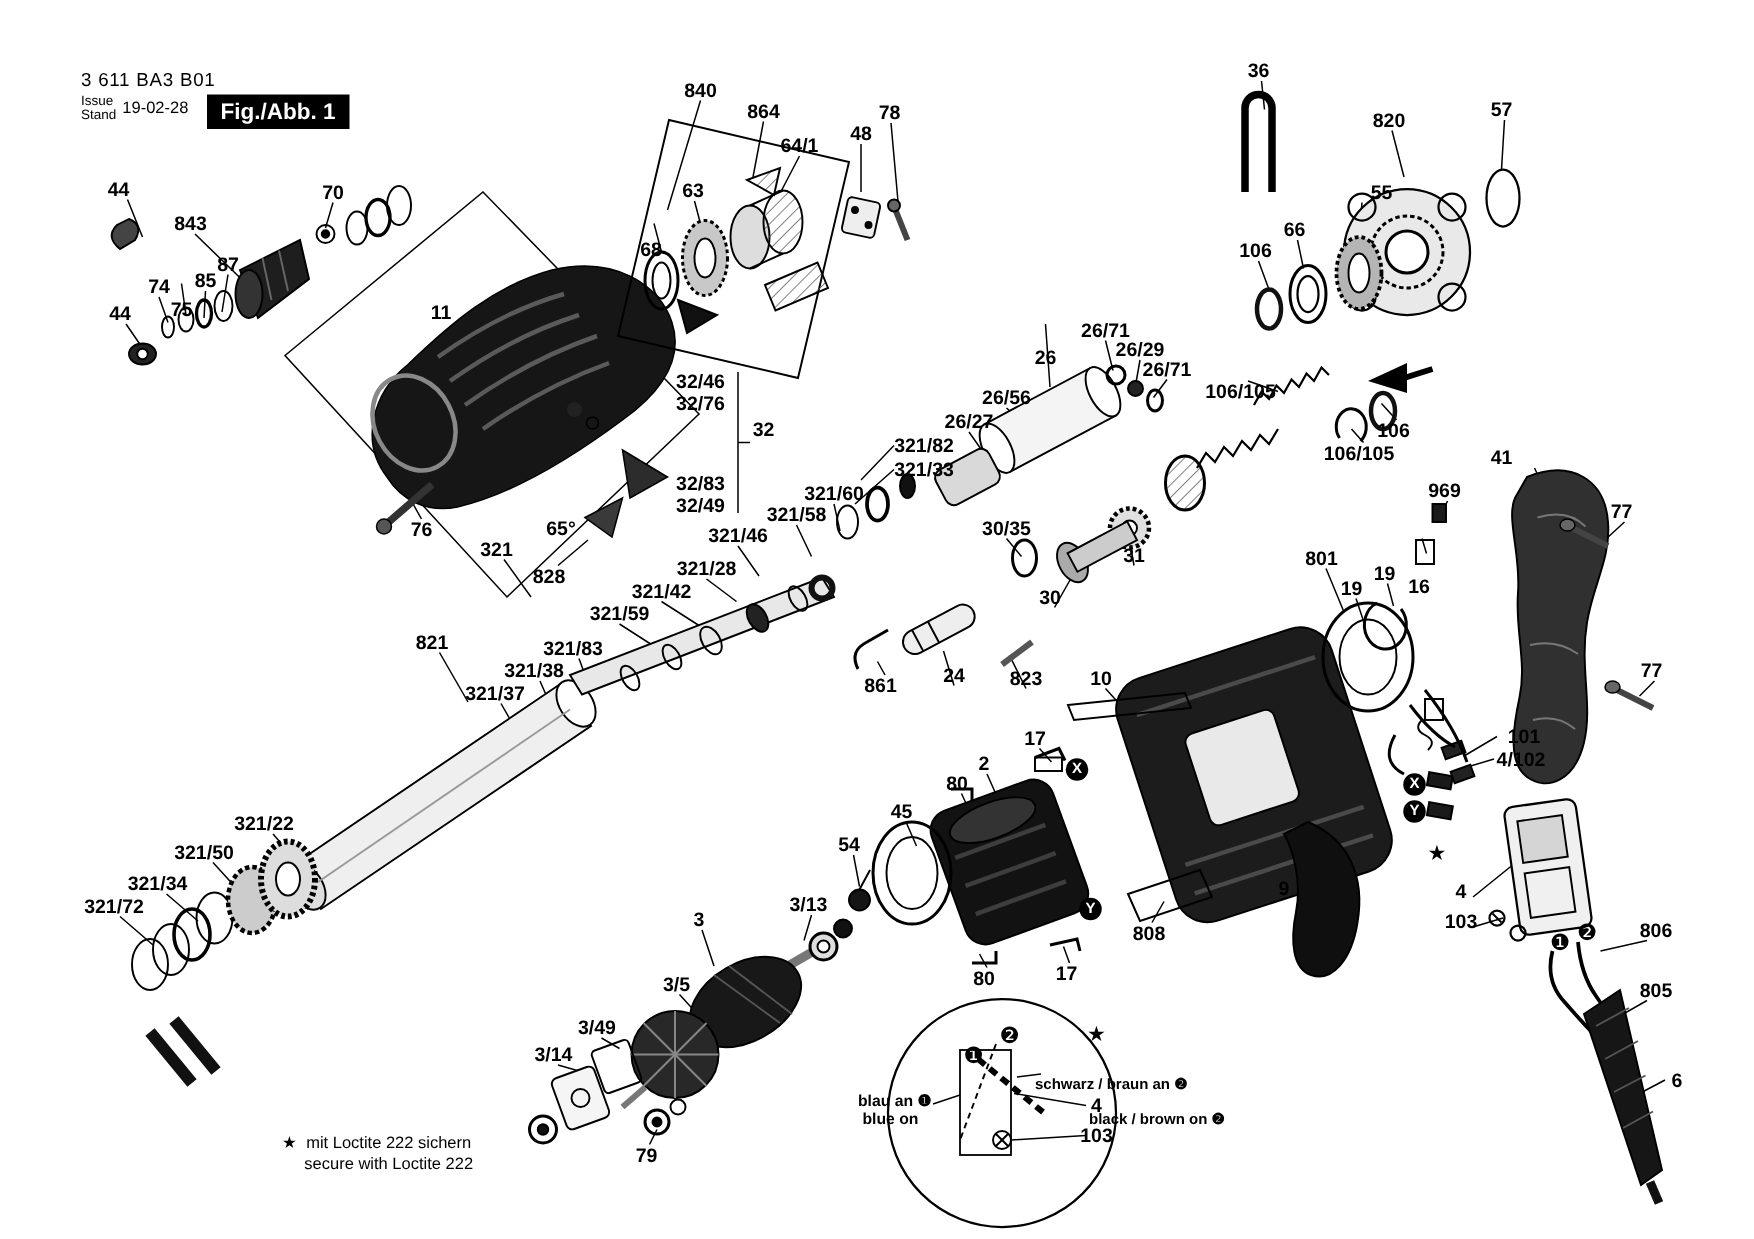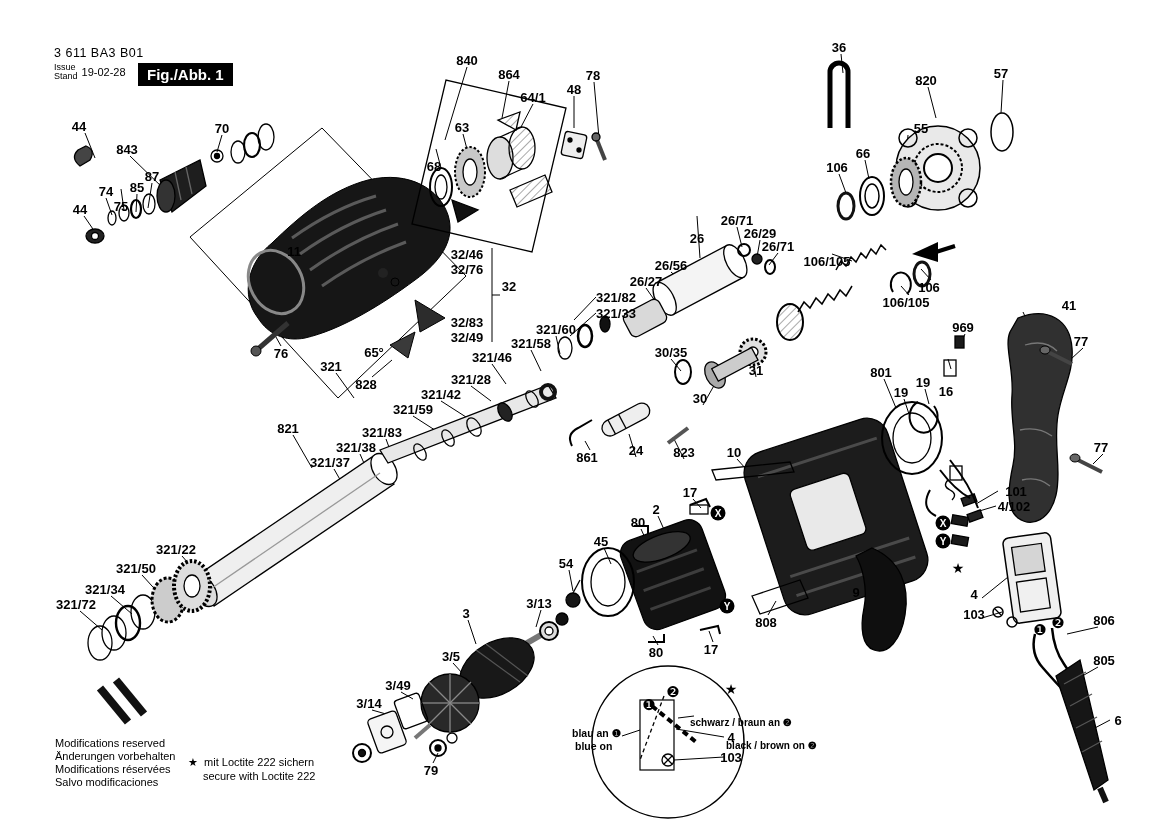--- a/index.html
+++ b/index.html
@@ -311,26 +311,20 @@
     <div class="issue-row">
       <span class="issue-stack">
         <span>Issue</span>
         <span>Stand</span>
       </span>
       <span class="issue-date">19-02-28</span>
     </div>
     <div class="fig-box">Fig./Abb. 1</div>
   </div>
 
-  <div class="footer-notes">
-    <div>Modifications reserved</div>
-    <div>Änderungen vorbehalten</div>
-    <div>Modifications réservées</div>
-    <div>Salvo modificaciones</div>
-  </div>
 
   <div class="loctite-note">
     <span>★</span>
     <span class="loctite-lines">
       <span>mit Loctite 222 sichern</span>
       <span>secure with Loctite 222</span>
     </span>
   </div>
 
   <span class="inset-text it-blau">blau an ❶</span>
@@ -340,21 +334,21 @@
 
   <div id="label-layer">
       <span class="part-label" style="left: 79px; top: 126px;">44</span>
       <span class="part-label" style="left: 127px; top: 149px;">843</span>
       <span class="part-label" style="left: 106px; top: 191px; text-align: right;">74</span>
       <span class="part-label" style="left: 121px; top: 182px; margin-top: 24px;">75</span>
       <span class="part-label" style="left: 137px; top: 187px;">85</span>
       <span class="part-label" style="left: 152px; top: 176px;">87</span>
       <span class="part-label" style="left: 222px; top: 128px;">70</span>
       <span class="part-label" style="left: 80px; top: 209px;">44</span>
-      <span class="part-label" style="left: 294px; top: 208px; margin-top: 43px;">11</span>
+      <span class="part-label" style="left: 294px; top: 208px;">11</span>
       <span class="part-label" style="left: 281px; top: 353px;">76</span>
       <span class="part-label" style="left: 374px; top: 352px;">65°</span>
       <span class="part-label" style="left: 366px; top: 384px;">828</span>
       <span class="part-label" style="left: 331px; top: 366px;">321</span>
       <span class="part-label" style="left: 288px; top: 428px;">821</span>
       <span class="part-label" style="left: 330px; top: 462px;">321/37</span>
       <span class="part-label" style="left: 356px; top: 447px;">321/38</span>
       <span class="part-label" style="left: 382px; top: 432px;">321/83</span>
       <span class="part-label" style="left: 176px; top: 549px;">321/22</span>
       <span class="part-label" style="left: 136px; top: 568px;">321/50</span>
@@ -410,21 +404,21 @@
       <span class="part-label" style="left: 856px; top: 592px;">9</span>
       <span class="part-label" style="left: 839px; top: 47px;">36</span>
       <span class="part-label" style="left: 926px; top: 80px;">820</span>
       <span class="part-label" style="left: 1001px; top: 73px;">57</span>
       <span class="part-label" style="left: 906px; top: 128px; margin-left: 15px;">55</span>
       <span class="part-label" style="left: 863px; top: 153px;">66</span>
       <span class="part-label" style="left: 837px; top: 167px;">106</span>
       <span class="part-label" style="left: 827px; top: 261px;">106/105</span>
       <span class="part-label" style="left: 929px; top: 287px;">106</span>
       <span class="part-label" style="left: 906px; top: 302px;">106/105</span>
-      <span class="part-label" style="left: 1069px; top: 305px;">41</span>
+      <span class="part-label" style="left: 1001px; top: 305px;">41</span>
       <span class="part-label" style="left: 963px; top: 327px;">969</span>
       <span class="part-label" style="left: 946px; top: 352px; margin-top: 39px;">16</span>
       <span class="part-label" style="left: 1081px; top: 341px;">77</span>
       <span class="part-label" style="left: 881px; top: 372px;">801</span>
       <span class="part-label" style="left: 901px; top: 392px;">19</span>
       <span class="part-label" style="left: 923px; top: 382px;">19</span>
       <span class="part-label" style="left: 1101px; top: 447px;">77</span>
       <span class="part-label" style="left: 1016px; top: 491px;">101</span>
       <span class="part-label" style="left: 1014px; top: 506px;">4/102</span>
       <span class="part-label" style="left: 974px; top: 594px;">4</span>

